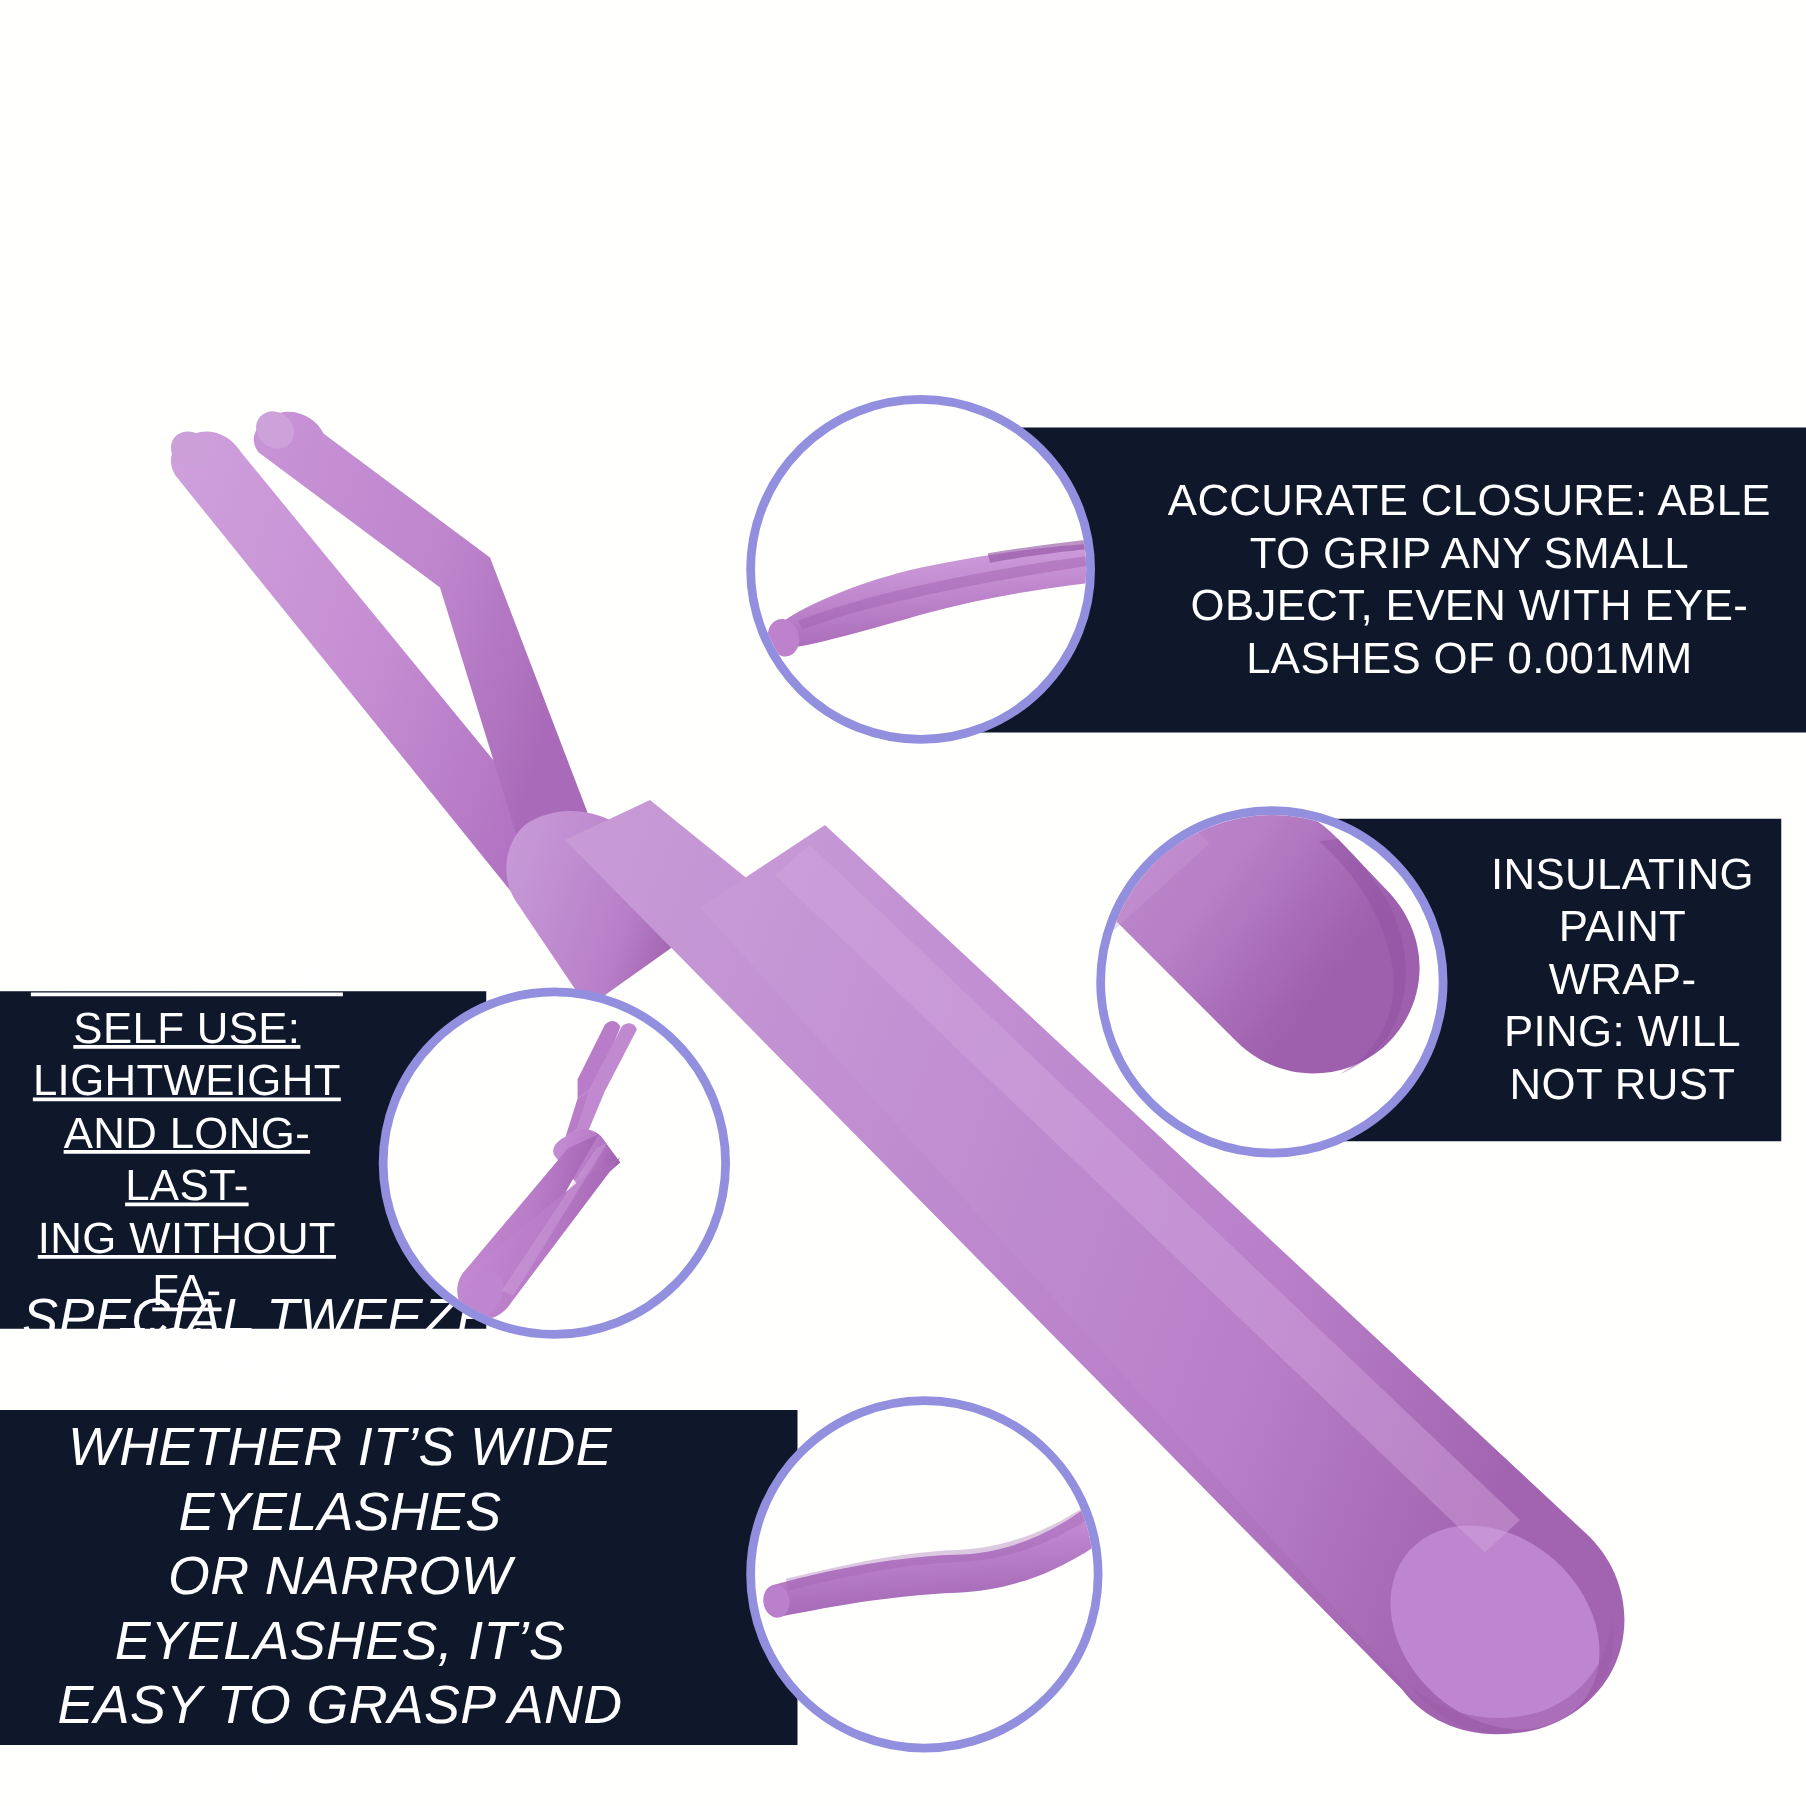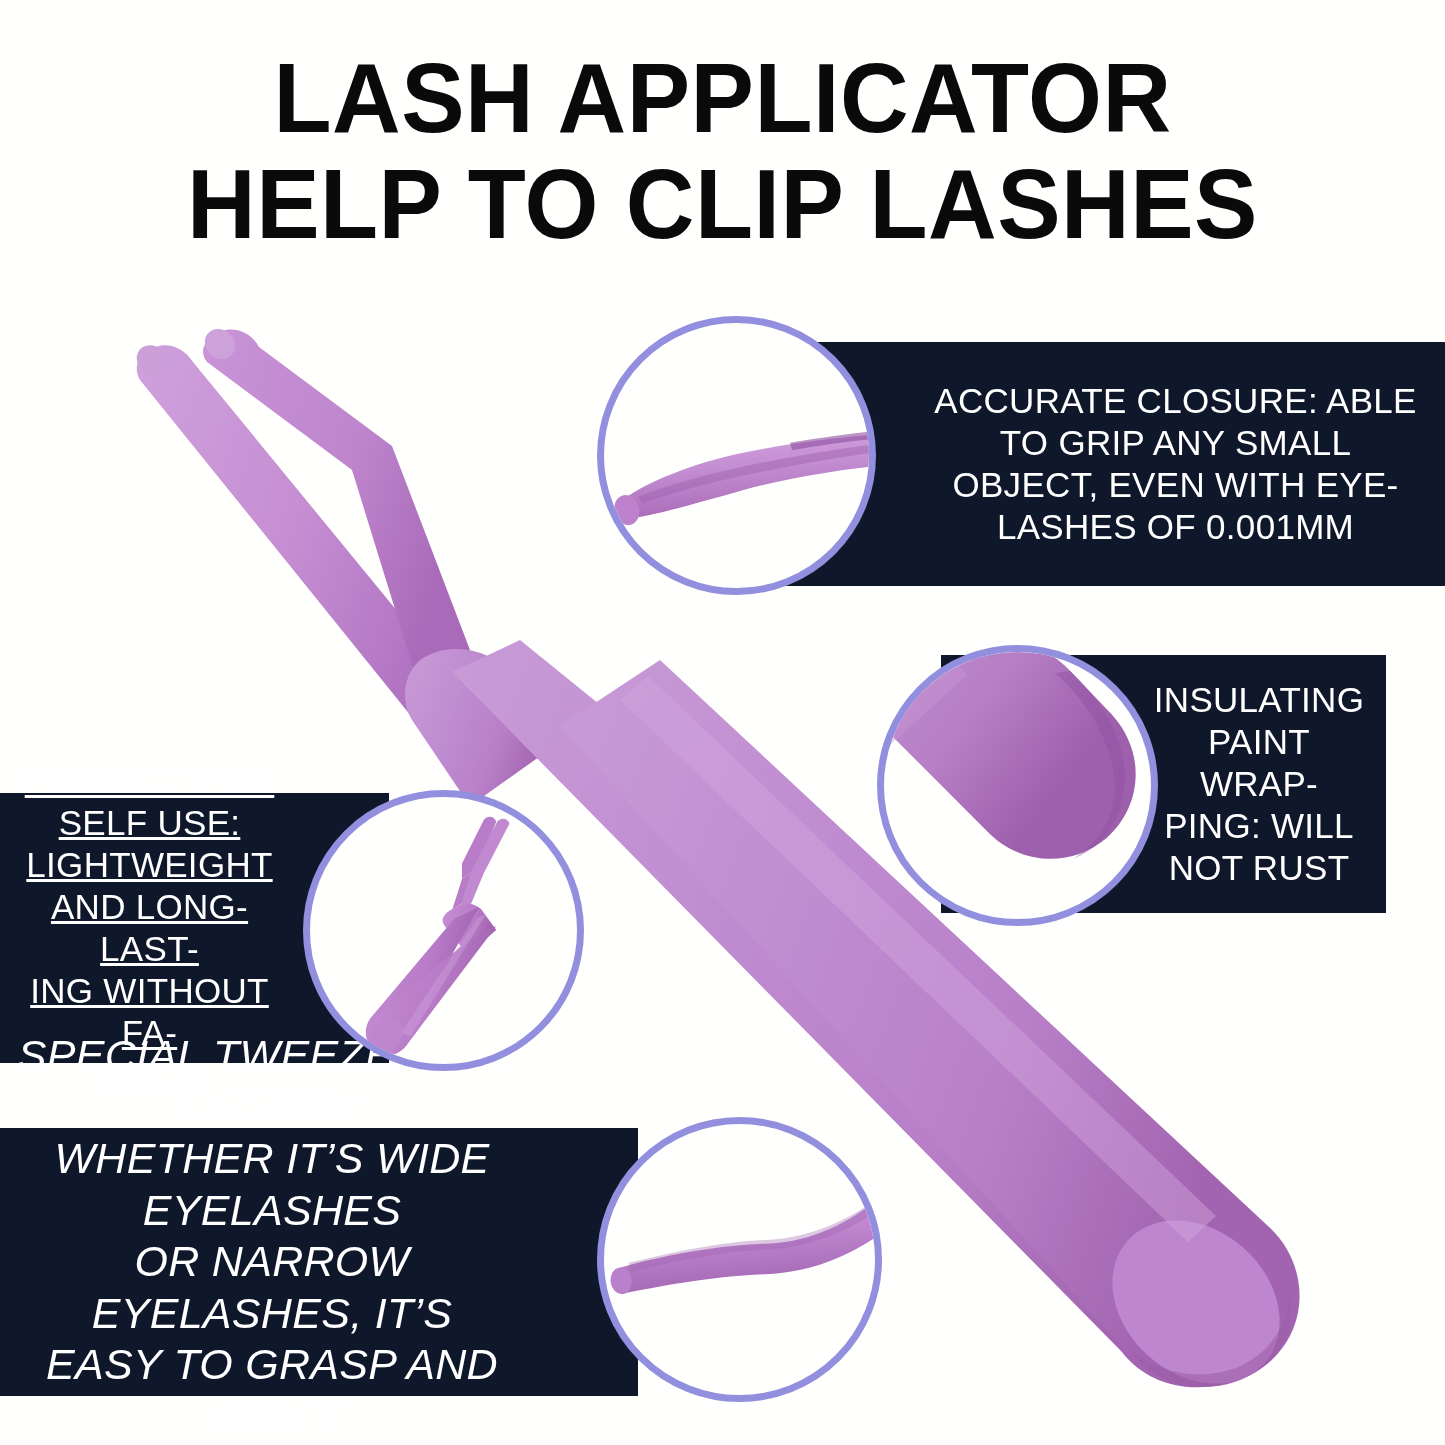--- a/index.html
+++ b/index.html
@@ -66,21 +66,21 @@
     top: 342px;
     width: 697px;
     height: 244px;
     padding-left: 180px;
     padding-right: 22px;
   }
   #band-accurate .band-text { font-size: 35px; }
 
   
   #band-insulating {
-    left: 941px;
+    left: 980px;
     top: 655px;
     width: 445px;
     height: 258px;
     padding-left: 205px;
     padding-right: 14px;
   }
   #band-insulating .band-text { font-size: 35px; }
 
   
   #band-perfect {
@@ -130,24 +130,20 @@
     height: 1445px;
     z-index: 15;
     pointer-events: none;
   }
 </style>
 </head>
 <body>
 
 <div id="poster">
 
-  <div class="title-block">
-    <span class="title-line">LASH APPLICATOR</span>
-    <span class="title-line">HELP TO CLIP LASHES</span>
-  </div>
 
   <svg id="product" viewBox="0 0 1445 1445" xmlns="http://www.w3.org/2000/svg">
     <defs>
       <linearGradient id="bodyGrad" x1="0" y1="0" x2="1" y2="0.35">
         <stop offset="0%" stop-color="#C89BD6"></stop>
         <stop offset="38%" stop-color="#C08DD1"></stop>
         <stop offset="72%" stop-color="#B87FC8"></stop>
         <stop offset="100%" stop-color="#A264B0"></stop>
       </linearGradient>
       <linearGradient id="prongGrad" x1="0" y1="0" x2="1" y2="0.4">

